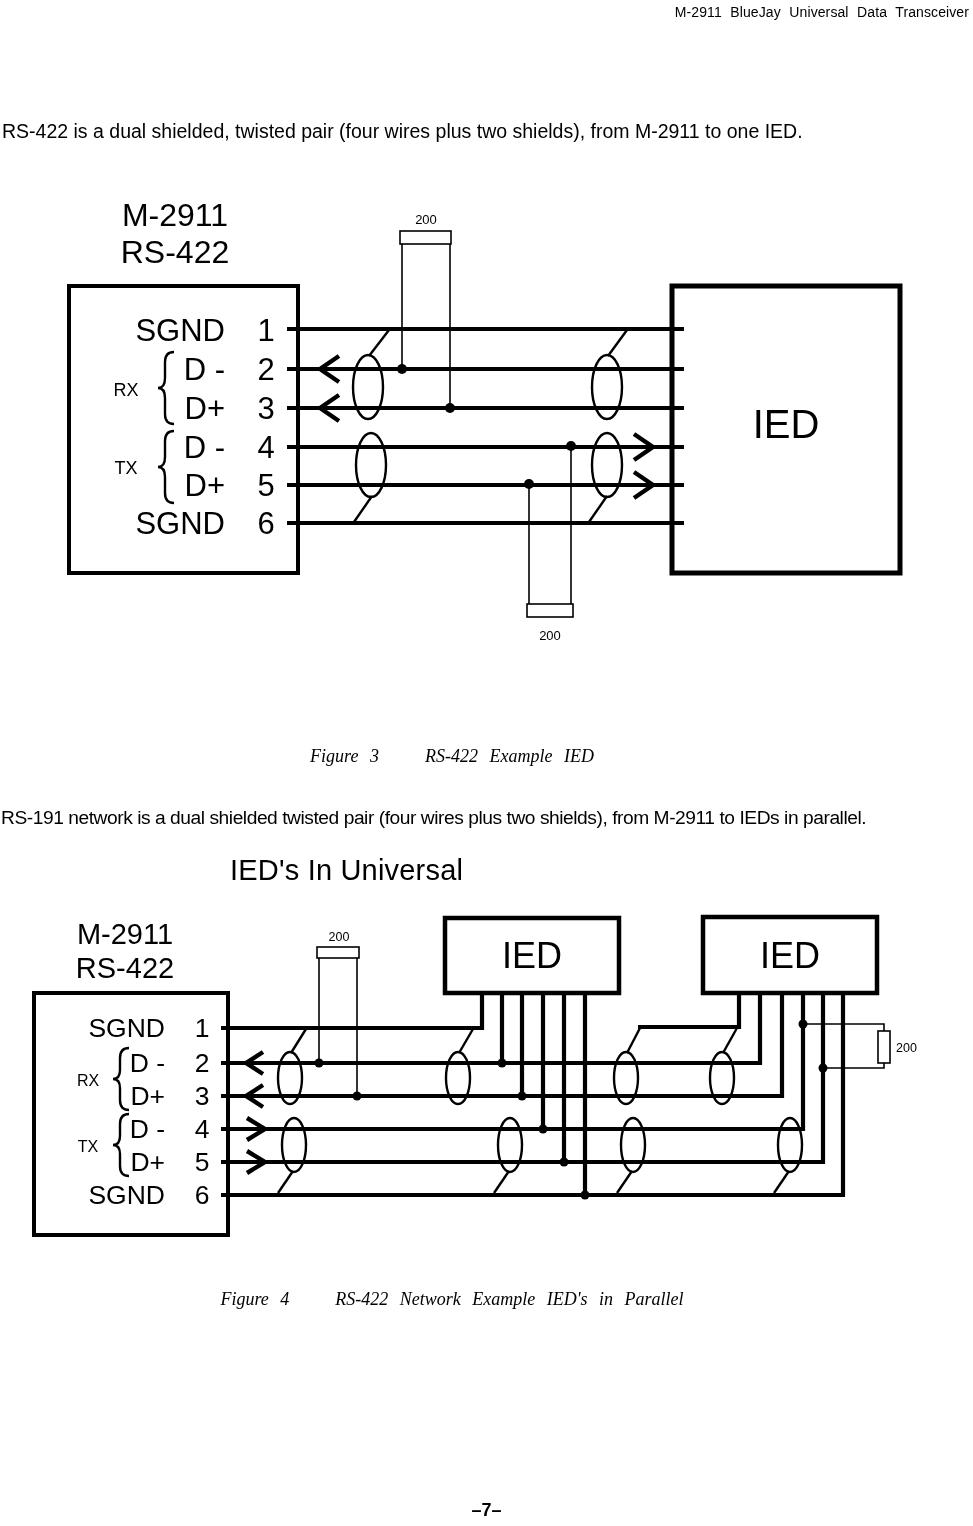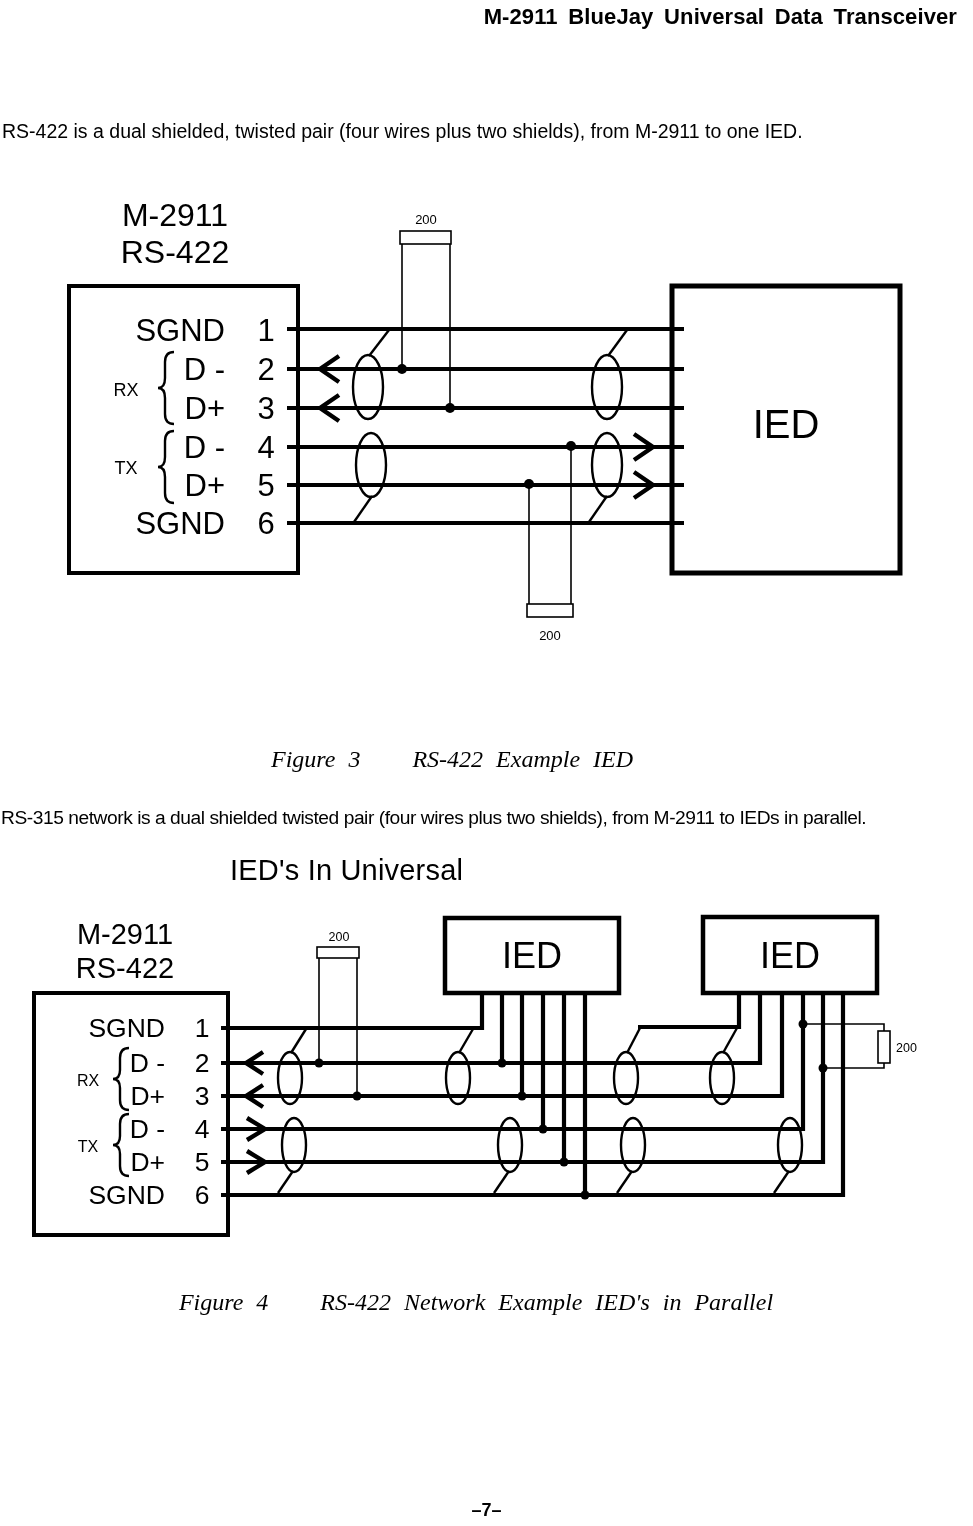--- a/index.html
+++ b/index.html
@@ -6,42 +6,42 @@
   body{
     width:973px;height:1526px;
     background:#ffffff;
     position:relative;
     overflow:hidden;
     font-family:"Liberation Sans",sans-serif;
     color:#000;
   }
   .abs{position:absolute;}
   .hdr{
-    top:4px;right:16px;
-    font-size:22px;font-weight:bold;
+    top:4px;right:4px;
+    font-size:14px;font-weight:normal;
     word-spacing:4.5px;
     letter-spacing:0.1px;
   }
   .para{
     font-size:19.5px;
     line-height:1.25;
     white-space:nowrap;
   }
   .p1{top:86px;left:2px;margin-top:33px;}
   .p2{top:806px;left:1px;font-size:19.2px;letter-spacing:-0.45px;}
   .caption{
     width:904px;text-align:center;
     font-family:"Liberation Serif",serif;
     font-style:italic;
-    font-size:24px;
+    font-size:18px;
     word-spacing:7px;
     white-space:pre;
   }
   .cap3{top:746px;left:0;}
-  .cap4{top:1289px;left:0;padding-left:24px;}
+  .cap4{top:1289px;left:0;}
   .fig4-heading{
     top:854px;left:230px;
     font-size:29px;
     letter-spacing:0.2px;
   }
   .footer{
     top:1500px;left:0;width:973px;
     text-align:center;
     font-size:18px;font-weight:bold;
   }
@@ -135,21 +135,21 @@
   <g>
     <text x="126" y="396" font-size="18" text-anchor="middle">RX</text>
     <path class="shield" stroke-width="2.2" d="M174 352 Q165 352 165 362 L165 378 Q165 388 158 388 Q165 388 165 398 L165 414 Q165 424 174 424"></path>
     <text x="126" y="474" font-size="18" text-anchor="middle">TX</text>
     <path class="shield" stroke-width="2.2" d="M174 431 Q165 431 165 441 L165 457 Q165 467 158 467 Q165 467 165 477 L165 493 Q165 503 174 503"></path>
   </g>
 </svg>
 
 <div class="abs caption cap3">Figure 3    RS-422 Example IED</div>
 
-<div class="abs para p2">RS-315 network is a dual shielded twisted pair (four wires plus two shields), from M-2911 to IEDs in parallel.</div>
+<div class="abs para p2">RS-191 network is a dual shielded twisted pair (four wires plus two shields), from M-2911 to IEDs in parallel.</div>
 
 <div class="abs fig4-heading">IED's In Universal</div>
 
 <svg style="top:900px;" width="973" height="360" viewBox="0 900 973 360">
 
   <text x="125" y="944" font-size="29" text-anchor="middle">M-2911</text>
   <text x="125" y="978" font-size="29" text-anchor="middle">RS-422</text>
 
   <rect class="boxline" x="34" y="993" width="194" height="242" stroke-width="4"></rect>
 

